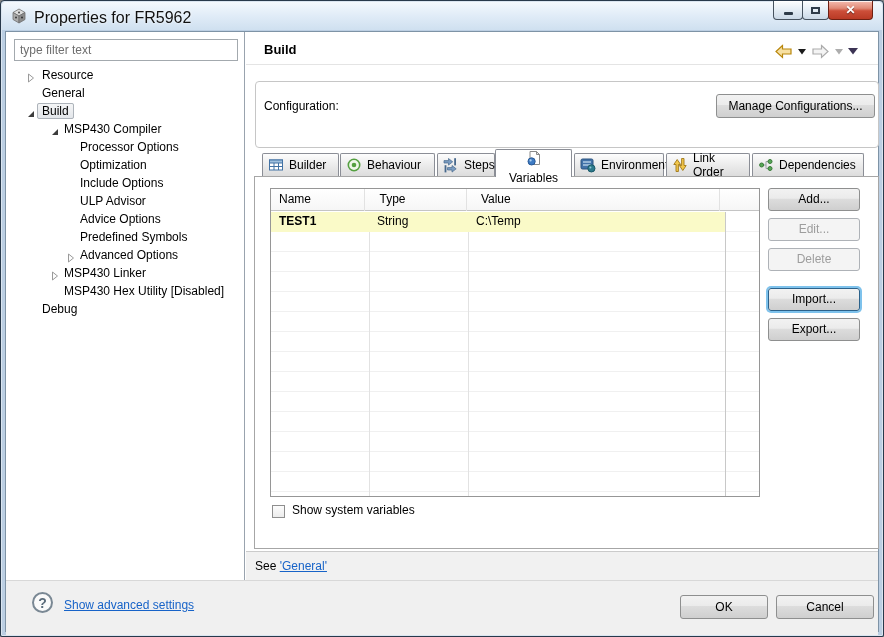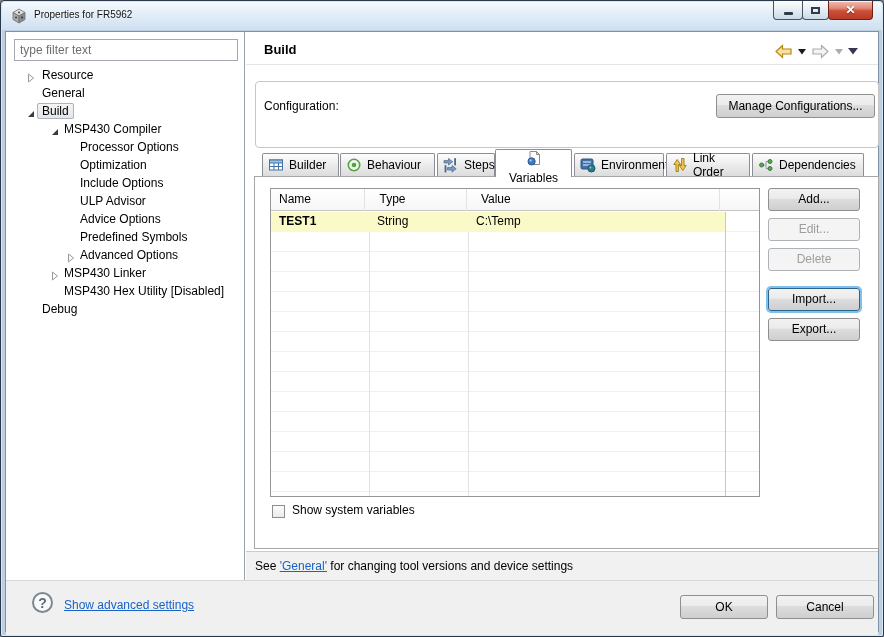--- a/index.html
+++ b/index.html
@@ -9,21 +9,21 @@
     font-family:"Liberation Sans",sans-serif;font-size:12px;color:#000;
     background:#BCCFE3;border:1px solid #28394B;border-radius:4px 4px 2px 2px;
     box-shadow:inset 0 0 0 1px rgba(255,255,255,.45);
     overflow:hidden;
   }
   
   .titlebar{position:absolute;left:1px;top:1px;right:1px;height:28px;
     background:linear-gradient(#F4F9FD,#E2EDF8 45%,#CFE0F0);
     border-radius:3px 3px 0 0;}
   .title-icon{position:absolute;left:9px;top:6px;width:16px;height:16px;}
-  .title-text{position:absolute;left:32px;top:7px;font-size:10px;color:#111;
+  .title-text{position:absolute;left:32px;top:7px;font-size:16px;color:#111;
     text-shadow:0 0 3px #fff;}
   .win-controls{position:absolute;top:0;right:10px;display:flex;}
   .wbtn{height:19px;border:1px solid #46525E;border-top:none;margin-left:-1px;
     border-radius:0 0 4px 4px;
     background:linear-gradient(#FDFEFE,#E7EFF6 45%,#CBD9E7);
     display:flex;align-items:center;justify-content:center;
     box-shadow:inset 0 1px 0 rgba(255,255,255,.8);}
   .wbtn.min{width:30px;}
   .wbtn.max{width:27px;}
   .wbtn.close{width:45px;
@@ -313,21 +313,21 @@
     <div class="btn action-btn" style="top:156px">Add...</div>
     <div class="btn action-btn disabled" style="top:186px">Edit...</div>
     <div class="btn action-btn disabled" style="top:216px">Delete</div>
     <div class="btn action-btn focused" style="top:256px">Import...</div>
     <div class="btn action-btn" style="top:286px">Export...</div>
 
     <div class="cbx"></div>
     <span class="cbx-label">Show system variables</span>
 
     <div class="note-strip">
-      <span>See </span><a class="link" style="color:#1763C8">'General'</a><span> for changing tool versions and device settings</span>
+      <span>See </span><a class="link" style="color:#1763C8">'General'</a>
     </div>
 
     <div class="footer">
       <div class="help-circle">?</div>
       <a class="link adv-link" style="color:#1763C8">Show advanced settings</a>
       <div class="btn ok-btn">OK</div>
       <div class="btn cancel-btn">Cancel</div>
     </div>
 
   </div>

